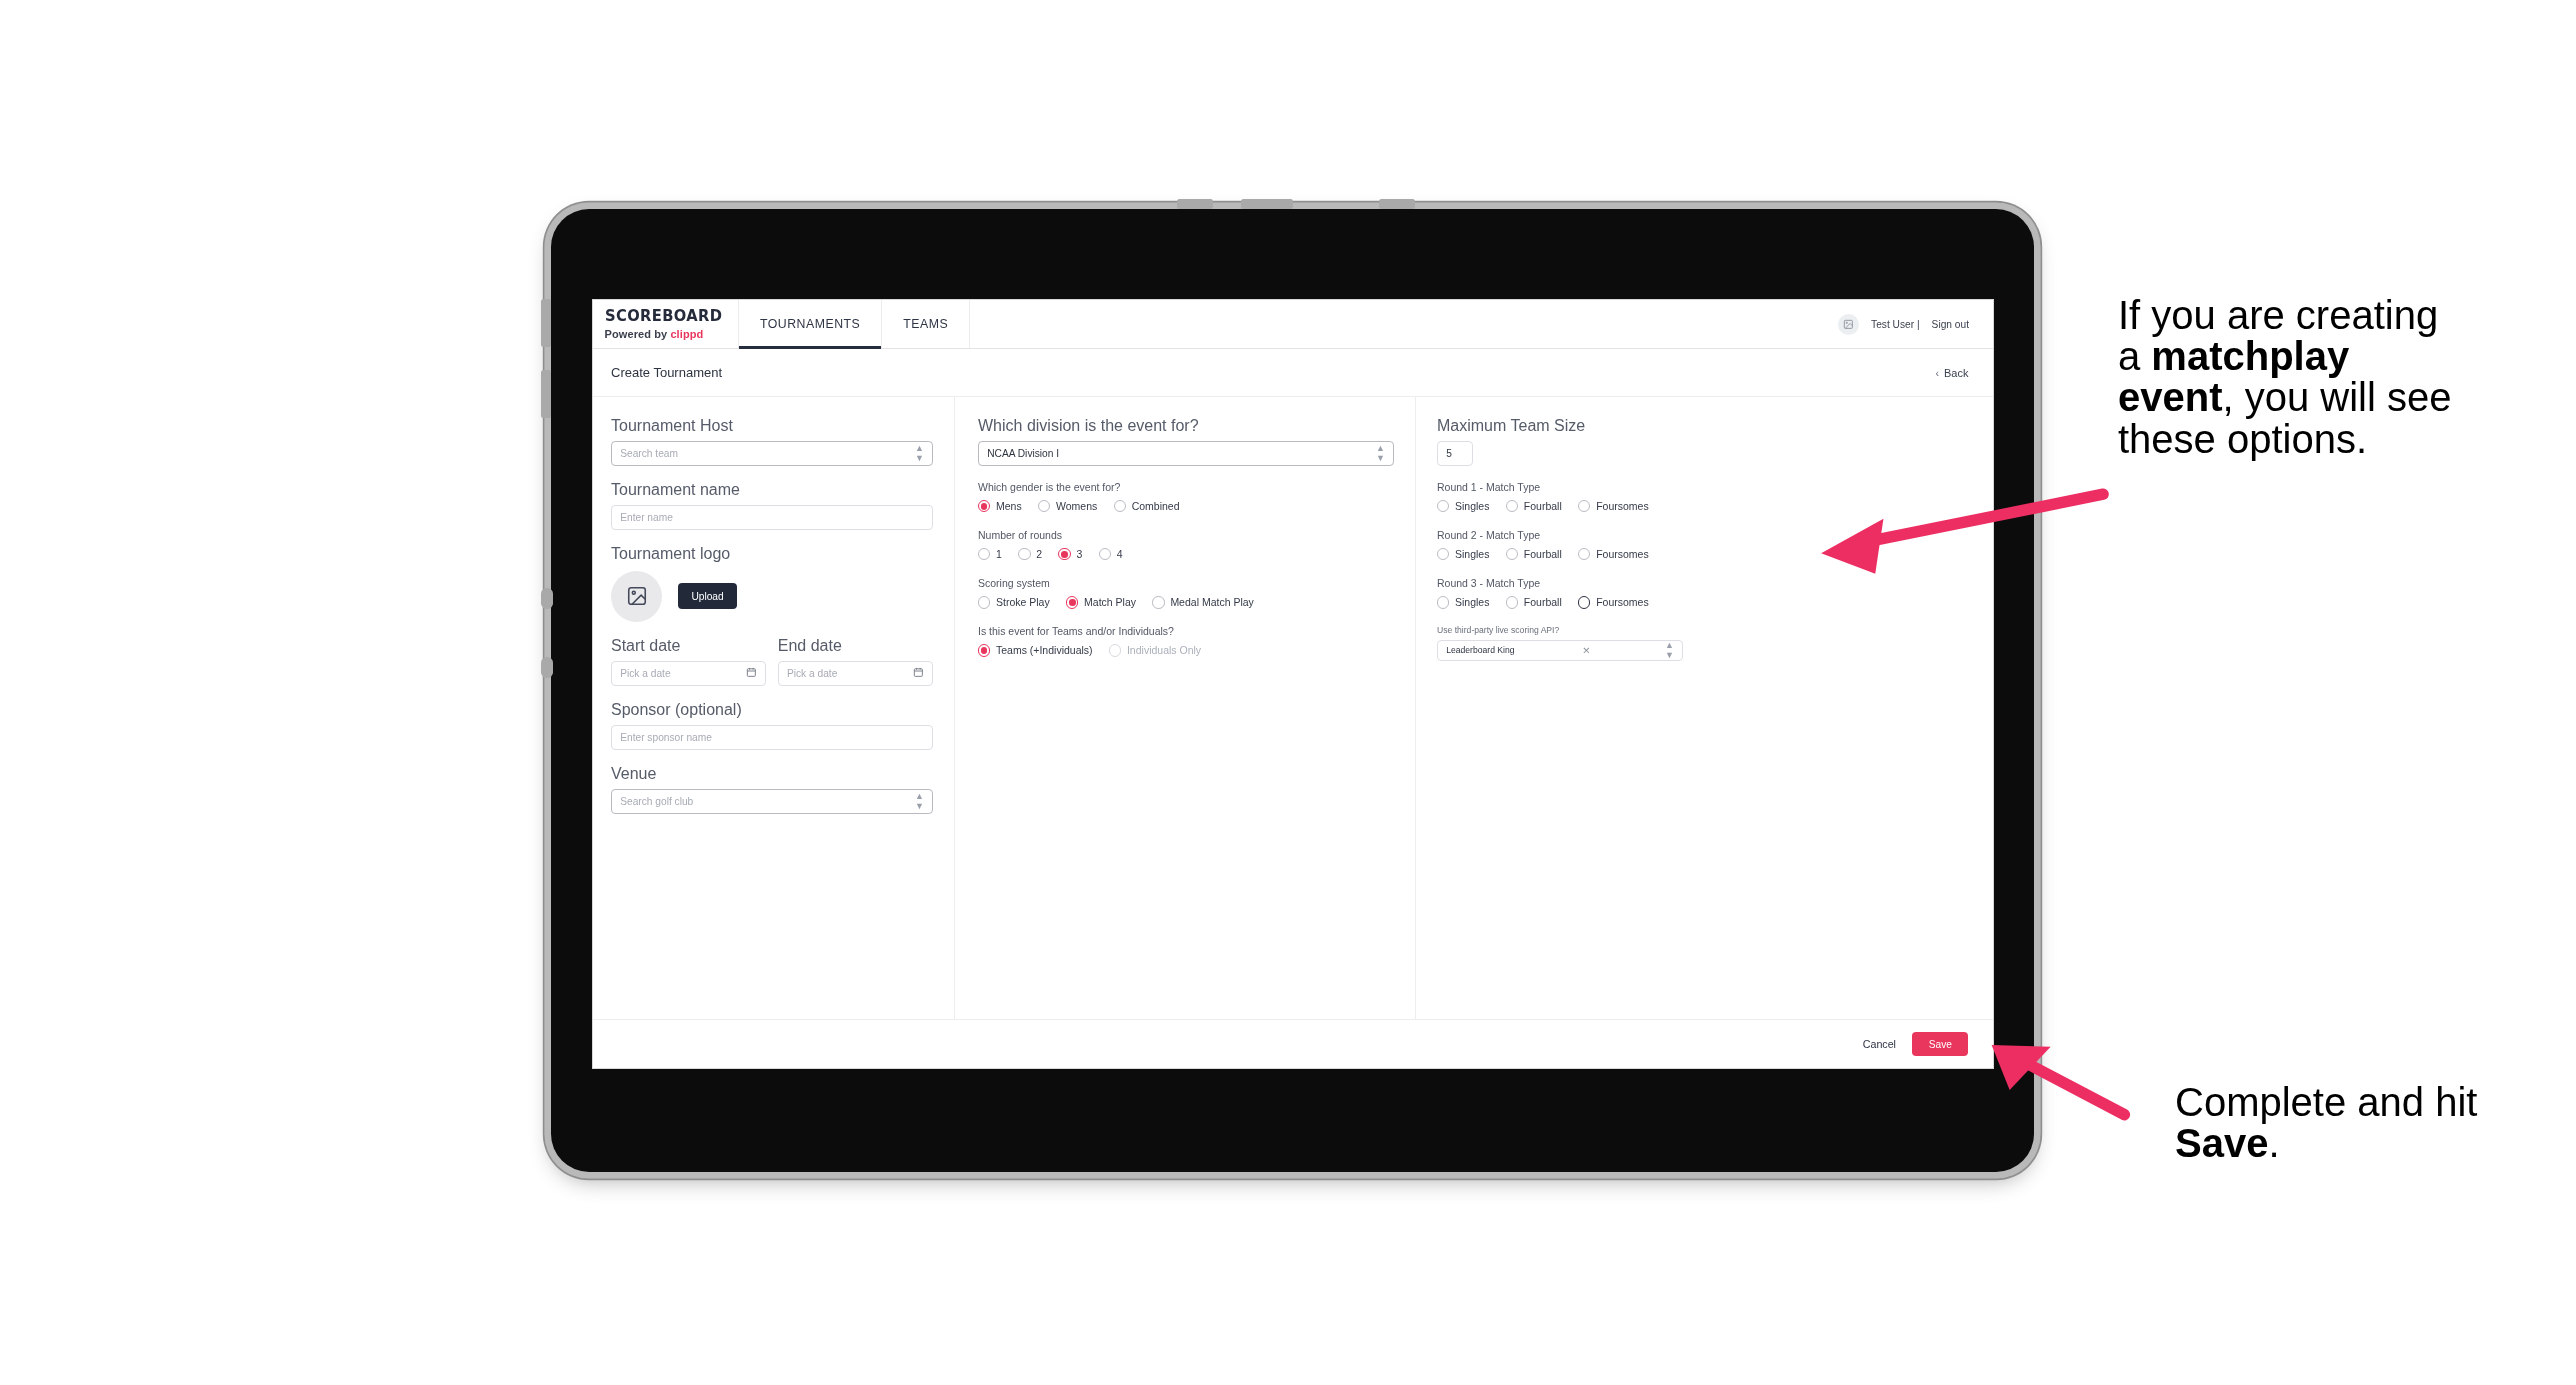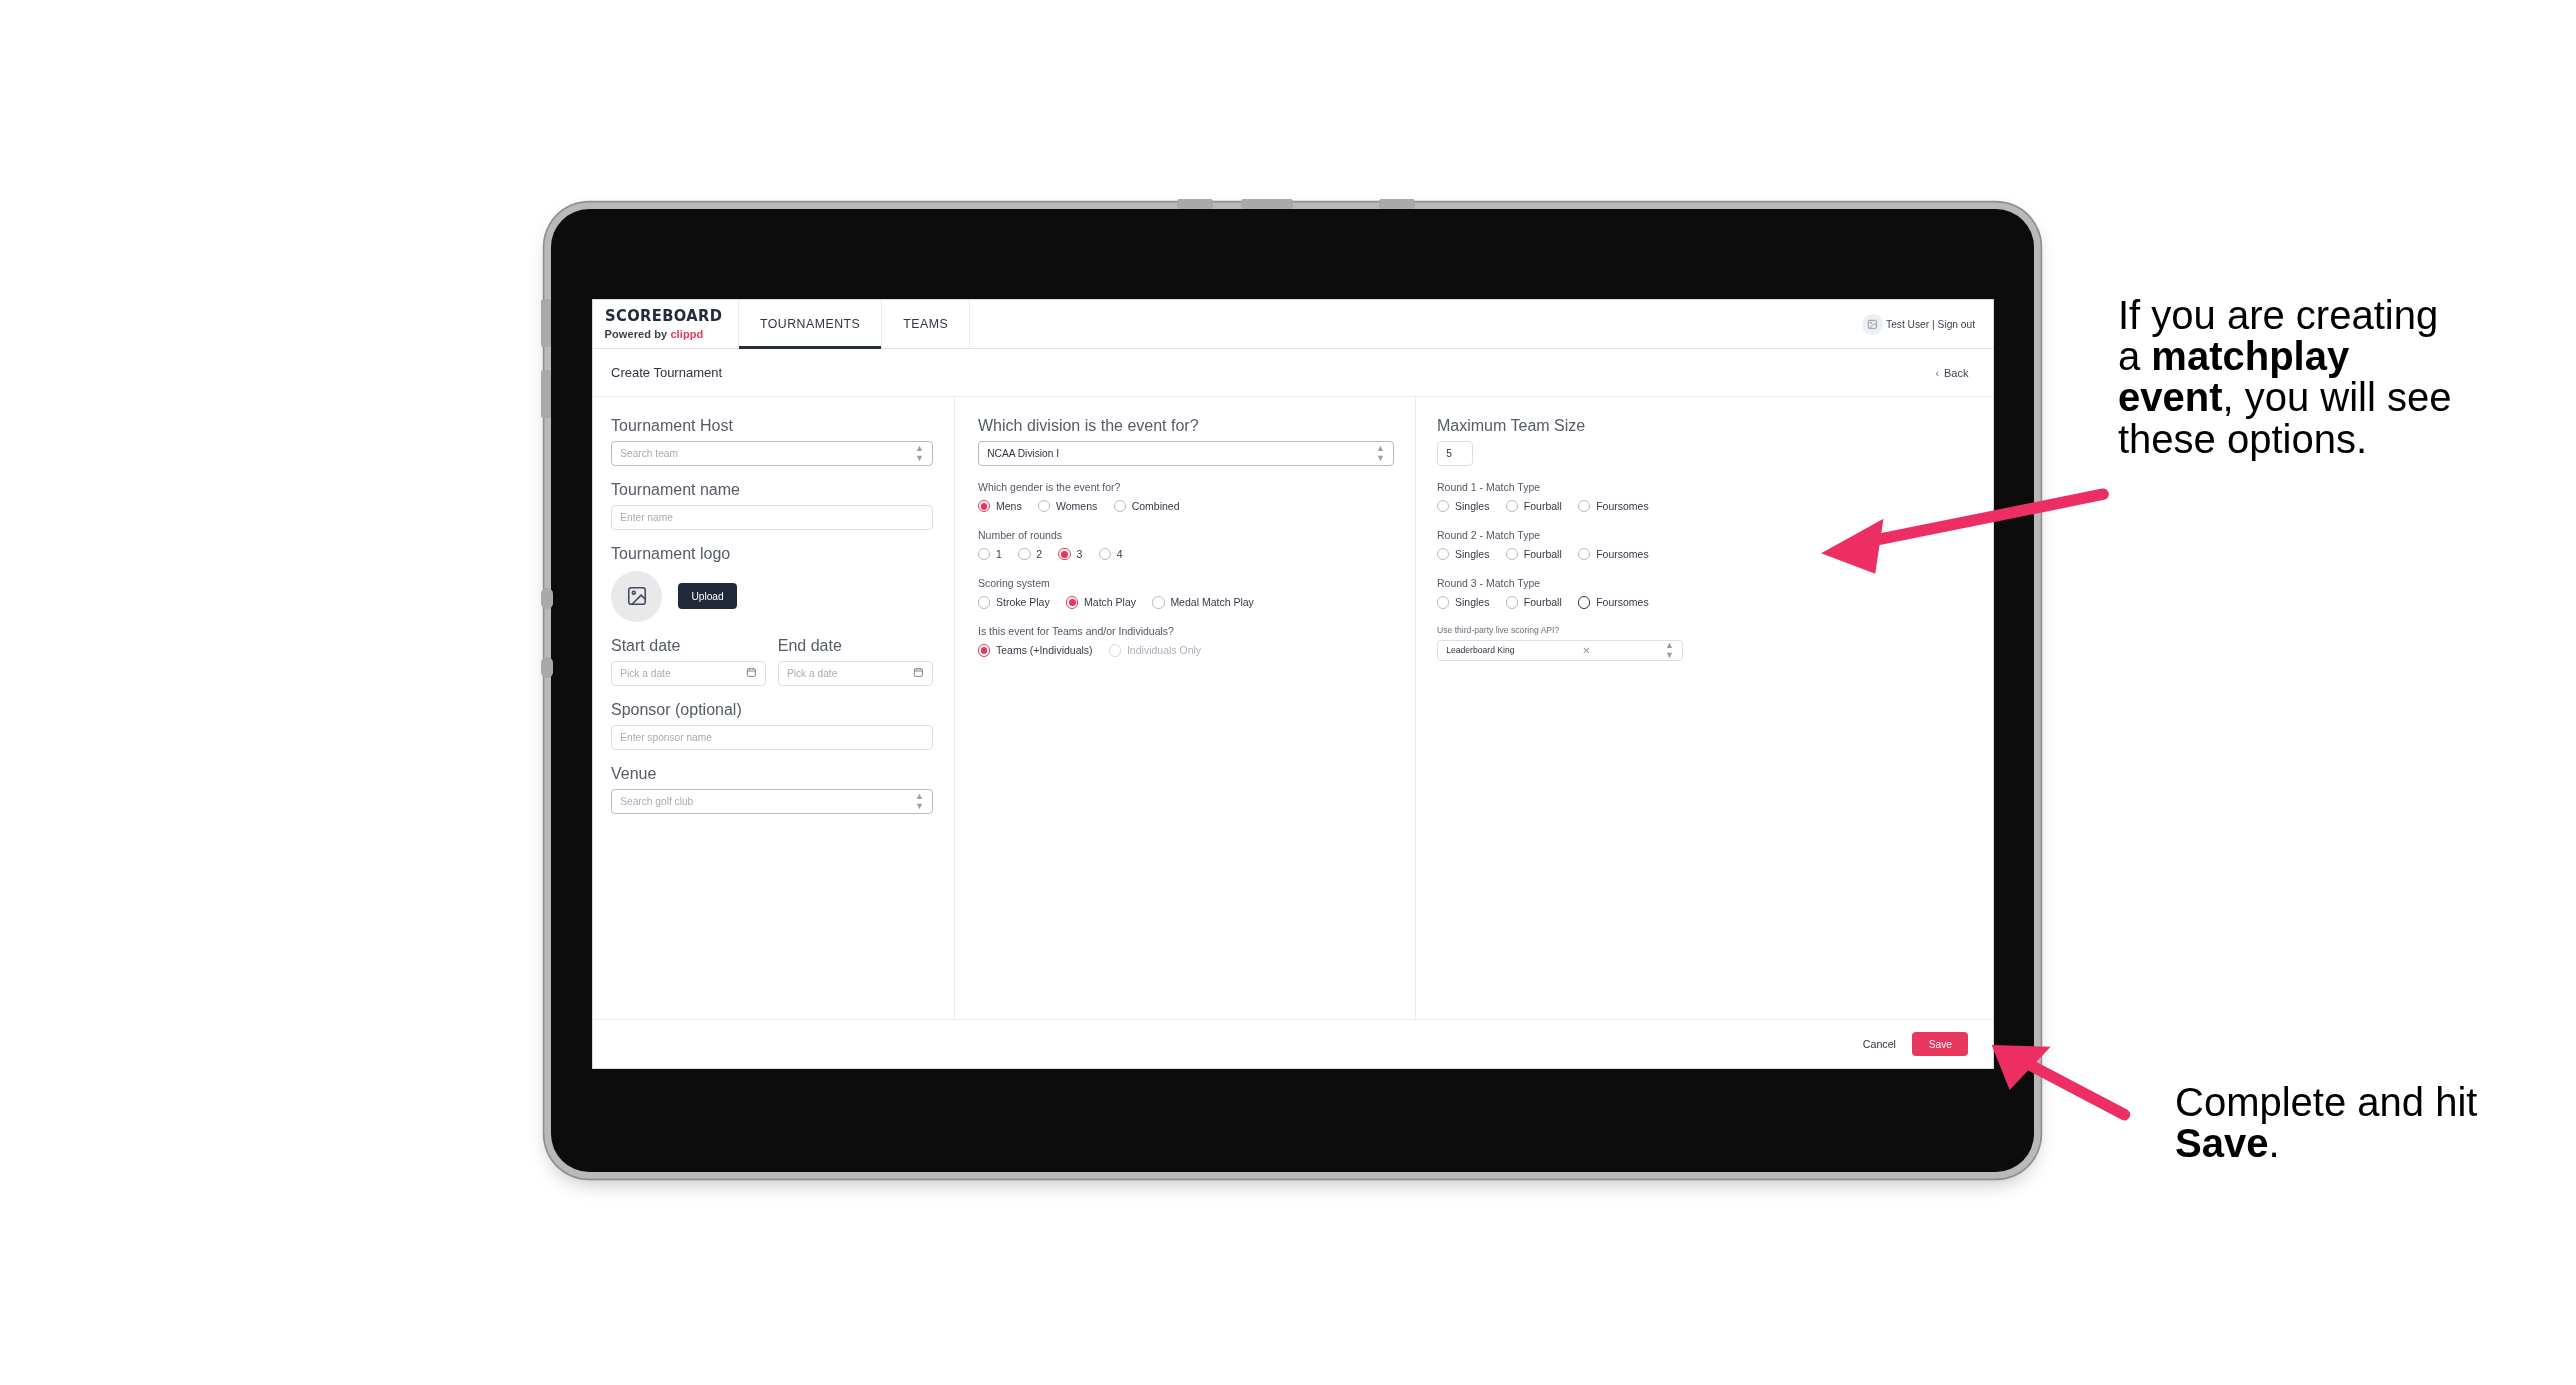--- a/index.html
+++ b/index.html
@@ -67,21 +67,21 @@
   .navtab {
     display:flex; align-items:center; padding: 3px 21px;
     font-size: 12.3px; letter-spacing: 0.5px; color:#2f3545;
     border-right: 0.8px solid #ececee; cursor:pointer; background:#fff;
     position: relative;
   }
   .navtab.active::after {
     content:""; position:absolute; left:0; right:0; bottom:-0.8px; height:2.5px; background:#262d3f;
   }
   .nav-right {
-    margin-left:auto; display:flex; align-items:center; gap:3px; padding-right: 18px;
+    margin-left:auto; display:flex; align-items:center; gap:12px; padding-right: 24px;
   }
   .avatar {
     width: 21px; height: 21px; border-radius: 50%; background:#eceff1;
     display:flex; align-items:center; justify-content:center; color:#8a8f99;
   }
   .user-name { font-size: 10.2px; color:#3a3f4d; }
   .sign-out { font-size: 10.2px; color:#3a3f4d; cursor:pointer; }
 
   
   .card-head {

